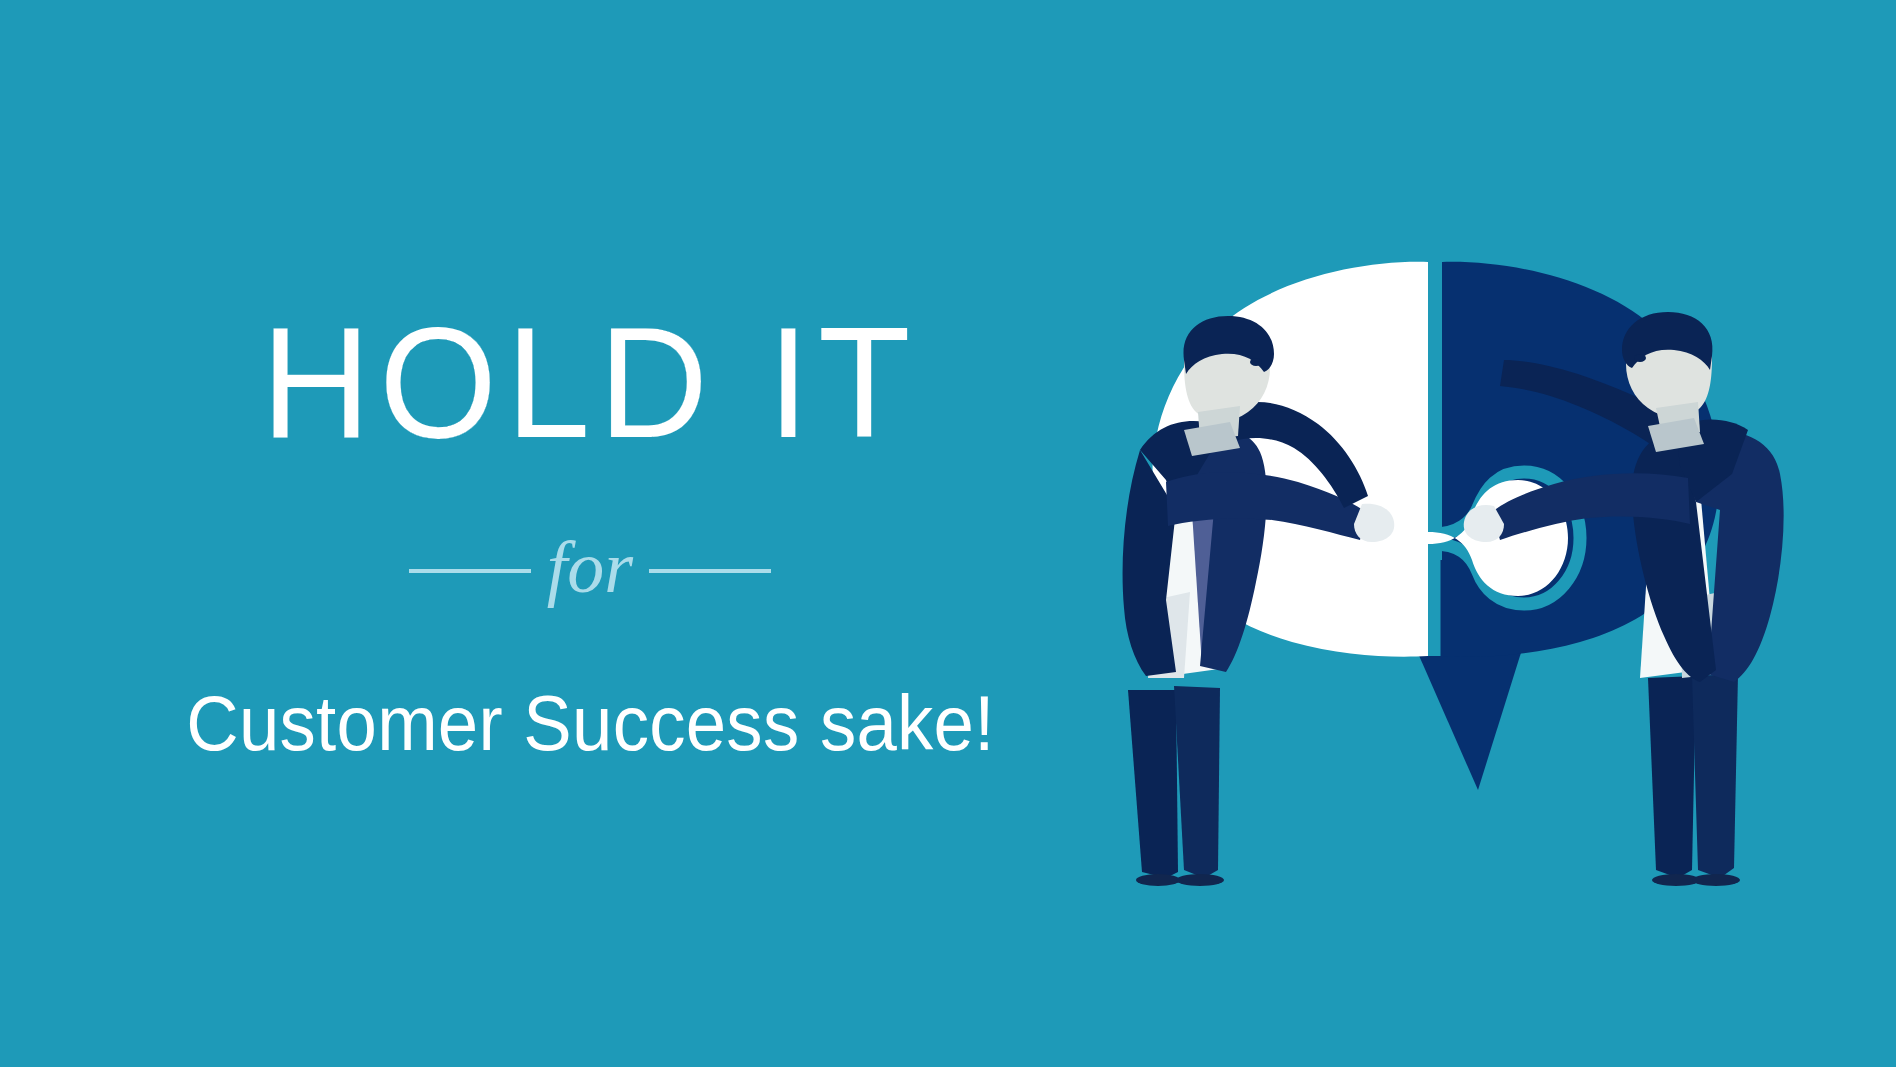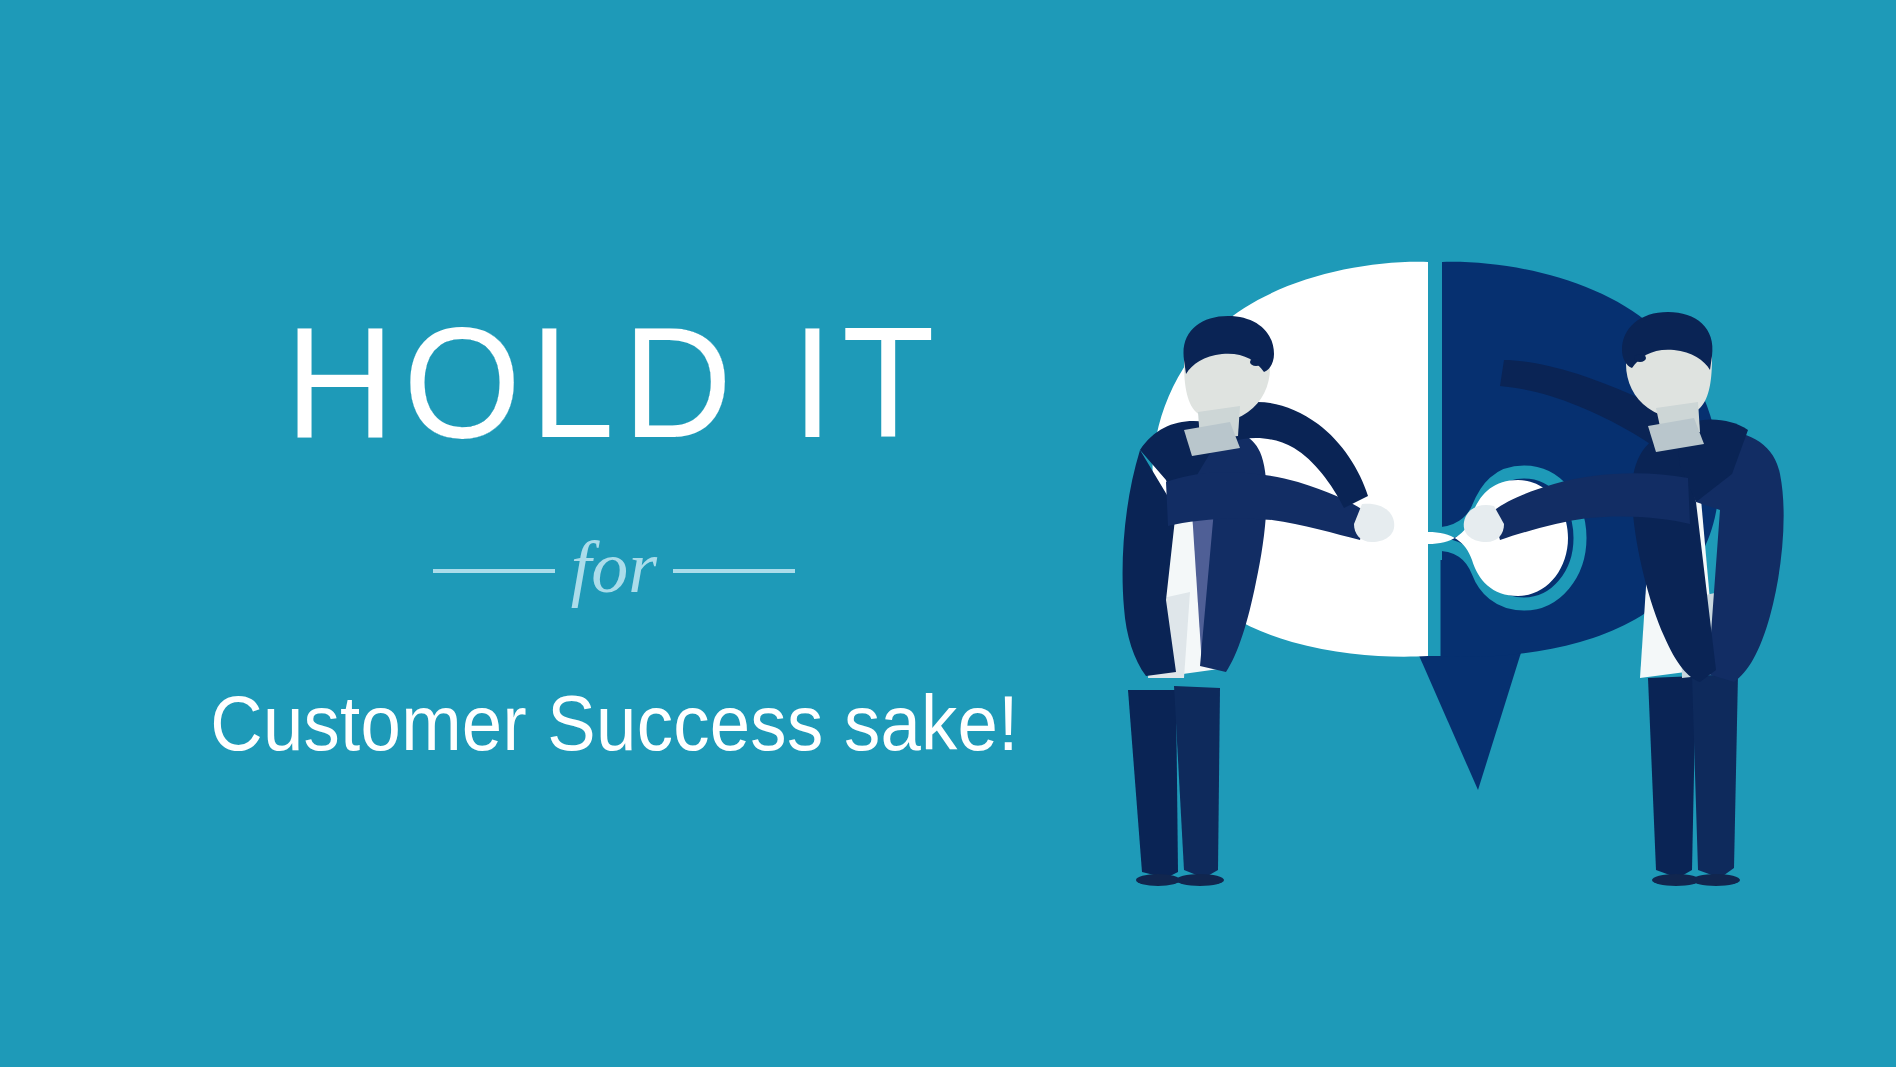--- a/index.html
+++ b/index.html
@@ -20,21 +20,20 @@
   #text-block {
     position: absolute;
     left: 0;
     top: 0;
     width: 1170px;
     height: 1067px;
     display: flex;
     flex-direction: column;
     align-items: center;
     justify-content: center;
-    padding-left: 24px;
   }
   #text-inner {
     width: 780px;
     margin-left: 10px;
     display: flex;
     flex-direction: column;
     align-items: center;
   }
 
   #headline {

